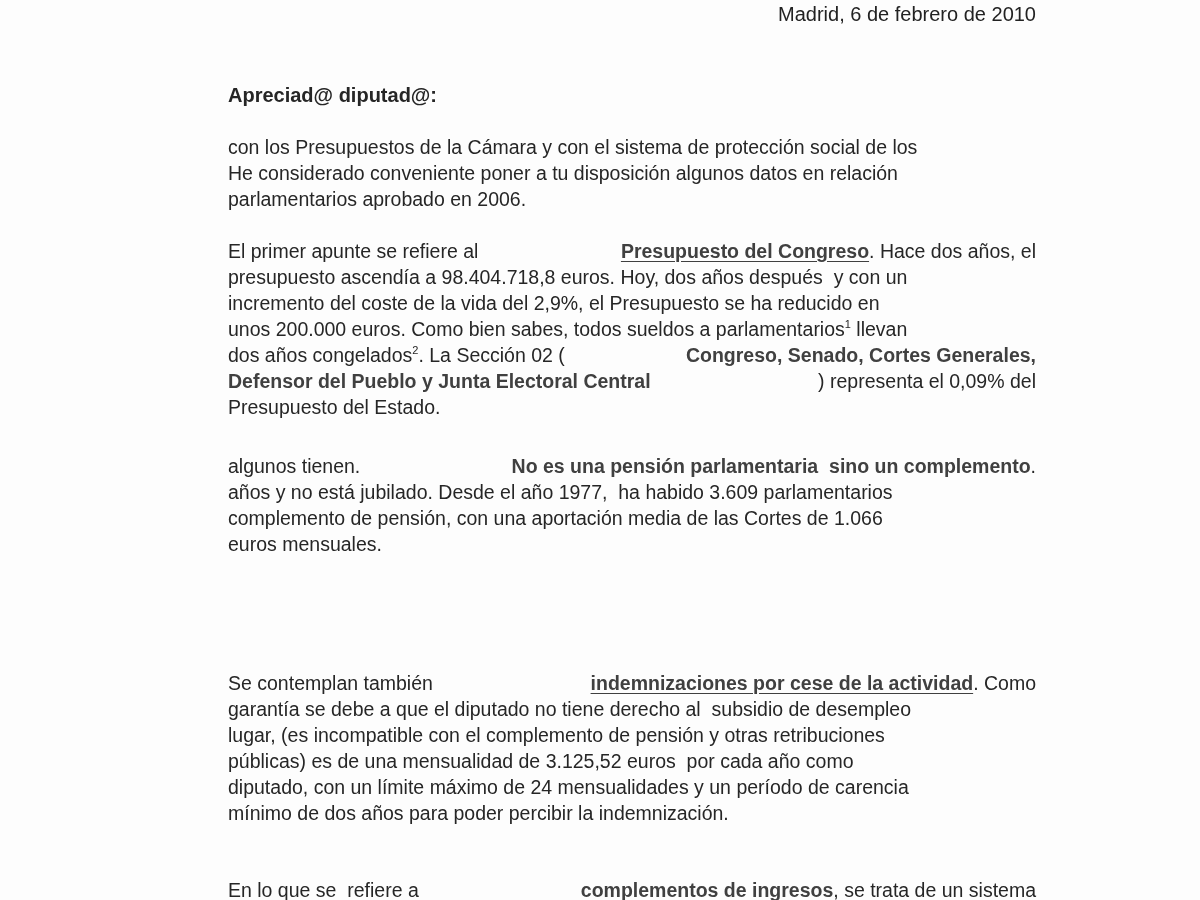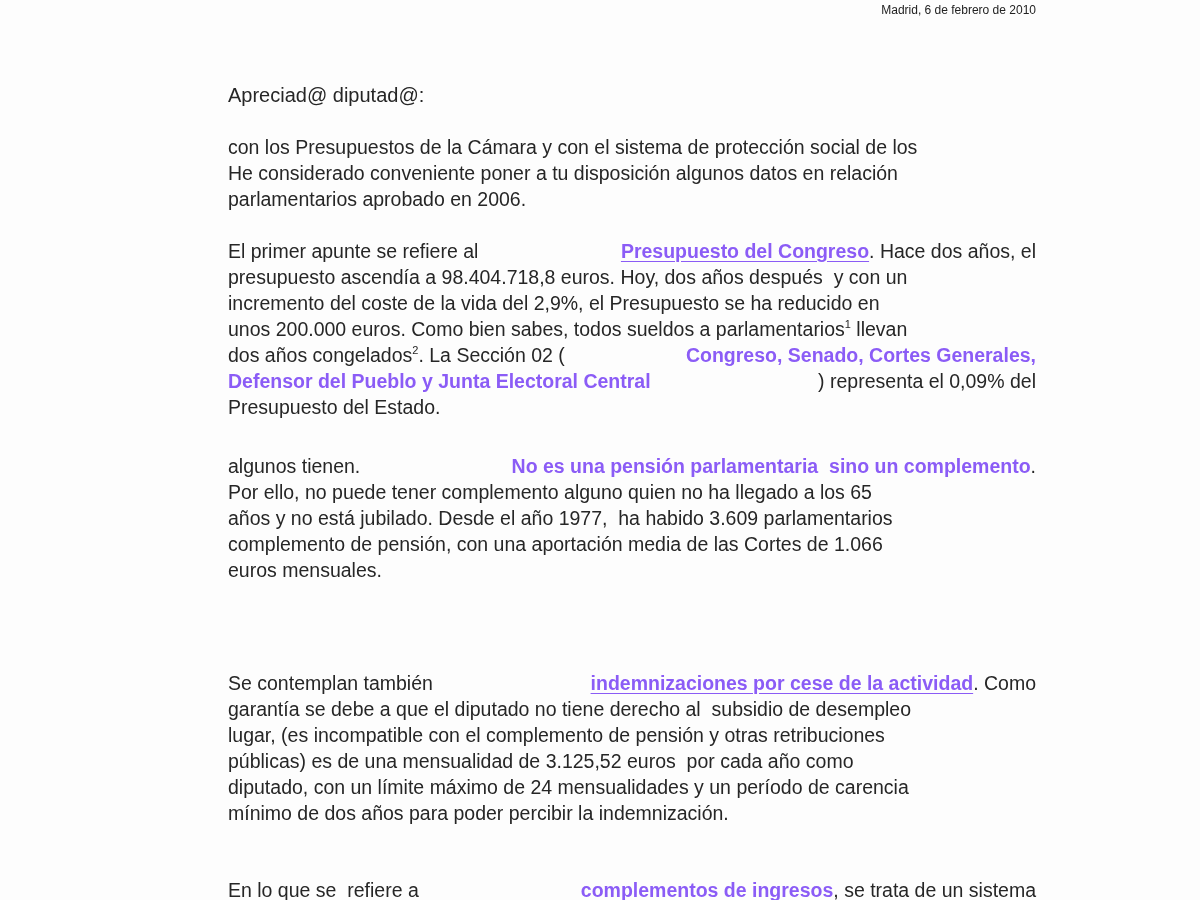--- a/index.html
+++ b/index.html
@@ -16,48 +16,49 @@
       height: 900px;
       background: #fdfdfd;
       font-family: "Liberation Sans", sans-serif;
       color: #262626;
       font-size: 19.5px;
     }
     .date {
       position: absolute;
       top: 3px;
       right: 164px;
-      font-size: 12px;
+      font-size: 20px;
       color: #222;
       white-space: nowrap;
     }
     .salutation {
       position: absolute;
       top: 84px;
       left: 228px;
       font-size: 20px;
       white-space: nowrap;
+      font-weight: bold;
     }
     .para {
       position: absolute;
       left: 228px;
       width: 808px;
     }
     .line {
       display: flex;
       justify-content: space-between;
       height: 26px;
       line-height: 26px;
       white-space: pre;
     }
     .line.last {
       justify-content: flex-start;
     }
     .line.last span { margin-right: 5px; }
-    .b { font-weight: bold; color: #8b5cf6; text-align: right; }
+    .b { font-weight: bold; color: #404040; text-align: right; }
     .u { text-decoration: underline; text-underline-offset: 3px; }
     sup { font-size: 11px; line-height: 0; vertical-align: 8px; }
     .p1 { top: 134px; }
     .p2 { top: 238px; }
     .p3 { top: 453px; }
     .p4 { top: 670px; }
     .p5 { top: 877px; }
   </style>
 </head>
 <body>
@@ -93,21 +94,20 @@
       <span>) representa el 0,09% del</span>
     </div>
     <div class="line last"><span>Presupuesto del Estado.</span></div>
   </div>
 
   <div class="para p3">
     <div class="line">
       <span>algunos tienen.</span>
       <span><span class="b">No es una pensión parlamentaria  sino un complemento</span><span>.</span></span>
     </div>
-    <div class="line"><span>Por ello, no puede tener complemento alguno quien no ha llegado a los 65</span></div>
     <div class="line"><span>años y no está jubilado. Desde el año 1977,  ha habido 3.609 parlamentarios</span></div>
     <div class="line"><span>complemento de pensión, con una aportación media de las Cortes de 1.066</span></div>
     <div class="line last"><span>euros mensuales.</span></div>
   </div>
 
   <div class="para p4">
     <div class="line">
       <span>Se contemplan también</span>
       <span><span class="b u">indemnizaciones por cese de la actividad</span><span>. Como</span></span>
     </div>

